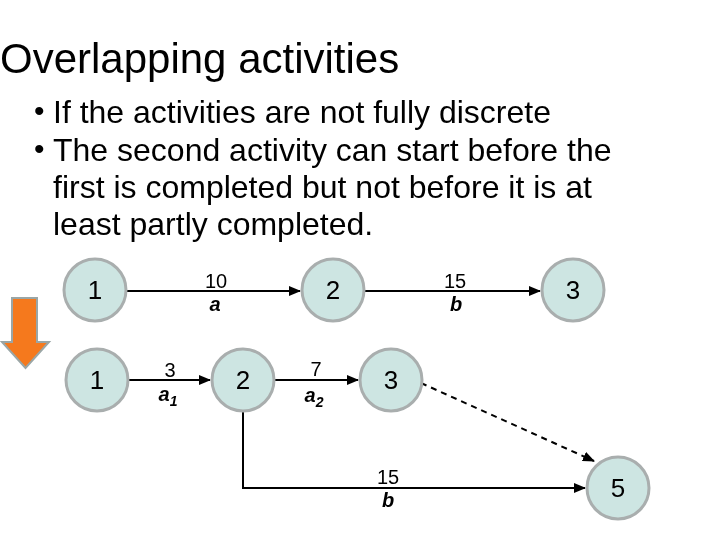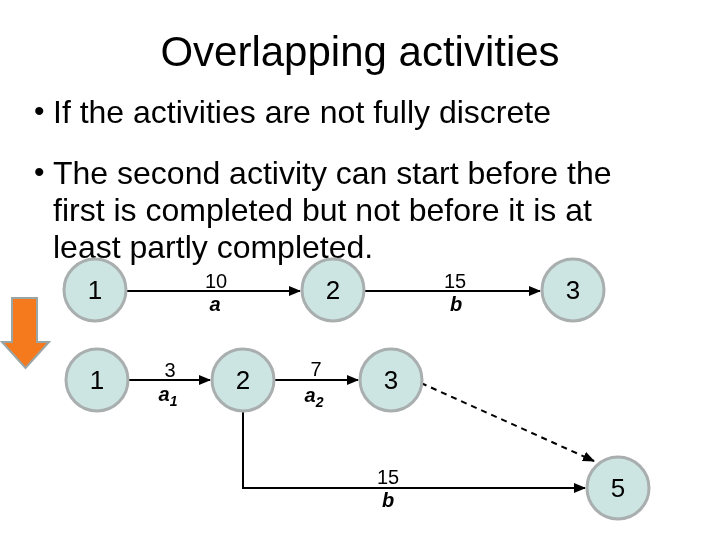--- a/index.html
+++ b/index.html
@@ -2,33 +2,33 @@
 <html><head>
 <meta charset="utf-8">
 <style>
   html,body { margin:0; padding:0; }
   body {
     width:720px; height:540px; position:relative; overflow:hidden;
     background:#ffffff; color:#000000;
     font-family:"Liberation Sans", sans-serif;
   }
   .slide-title {
-    position:absolute; top:27px; left:0; width:720px;
-    text-align:center; font-size:42px; line-height:1.2; color:#000;
+    position:absolute; top:34px; left:0; width:720px;
+    text-align:left; font-size:42px; line-height:1.2; color:#000;
     white-space:nowrap;
   }
   .bullet-list {
     position:absolute; top:94px; left:34px; width:600px;
     margin:0; padding:0; list-style:none;
   }
   .bullet-list li {
     position:relative; padding-left:19px;
     font-size:32px; line-height:37px; color:#000;
   }
-  .bullet-list li + li { margin-top:24px; }
+  .bullet-list li + li { margin-top:1px; }
   .bullet-list li::before {
     content:"\2022"; position:absolute; left:0; top:-2px; font-size:30px;
   }
   svg.diagram { position:absolute; left:0; top:0; width:720px; height:540px; }
   .node { fill:#cde5e2; stroke:#a9aeae; stroke-width:3px; }
   .edge { stroke:#000; stroke-width:2px; fill:none; }
   .edge.dashed { stroke-dasharray:6 5; }
   .node-label { font-size:26px; text-anchor:middle; fill:#000; }
   .edge-num { font-size:20px; text-anchor:middle; fill:#000; }
   .edge-act { font-size:20px; font-style:italic; font-weight:bold; text-anchor:middle; fill:#000; }

